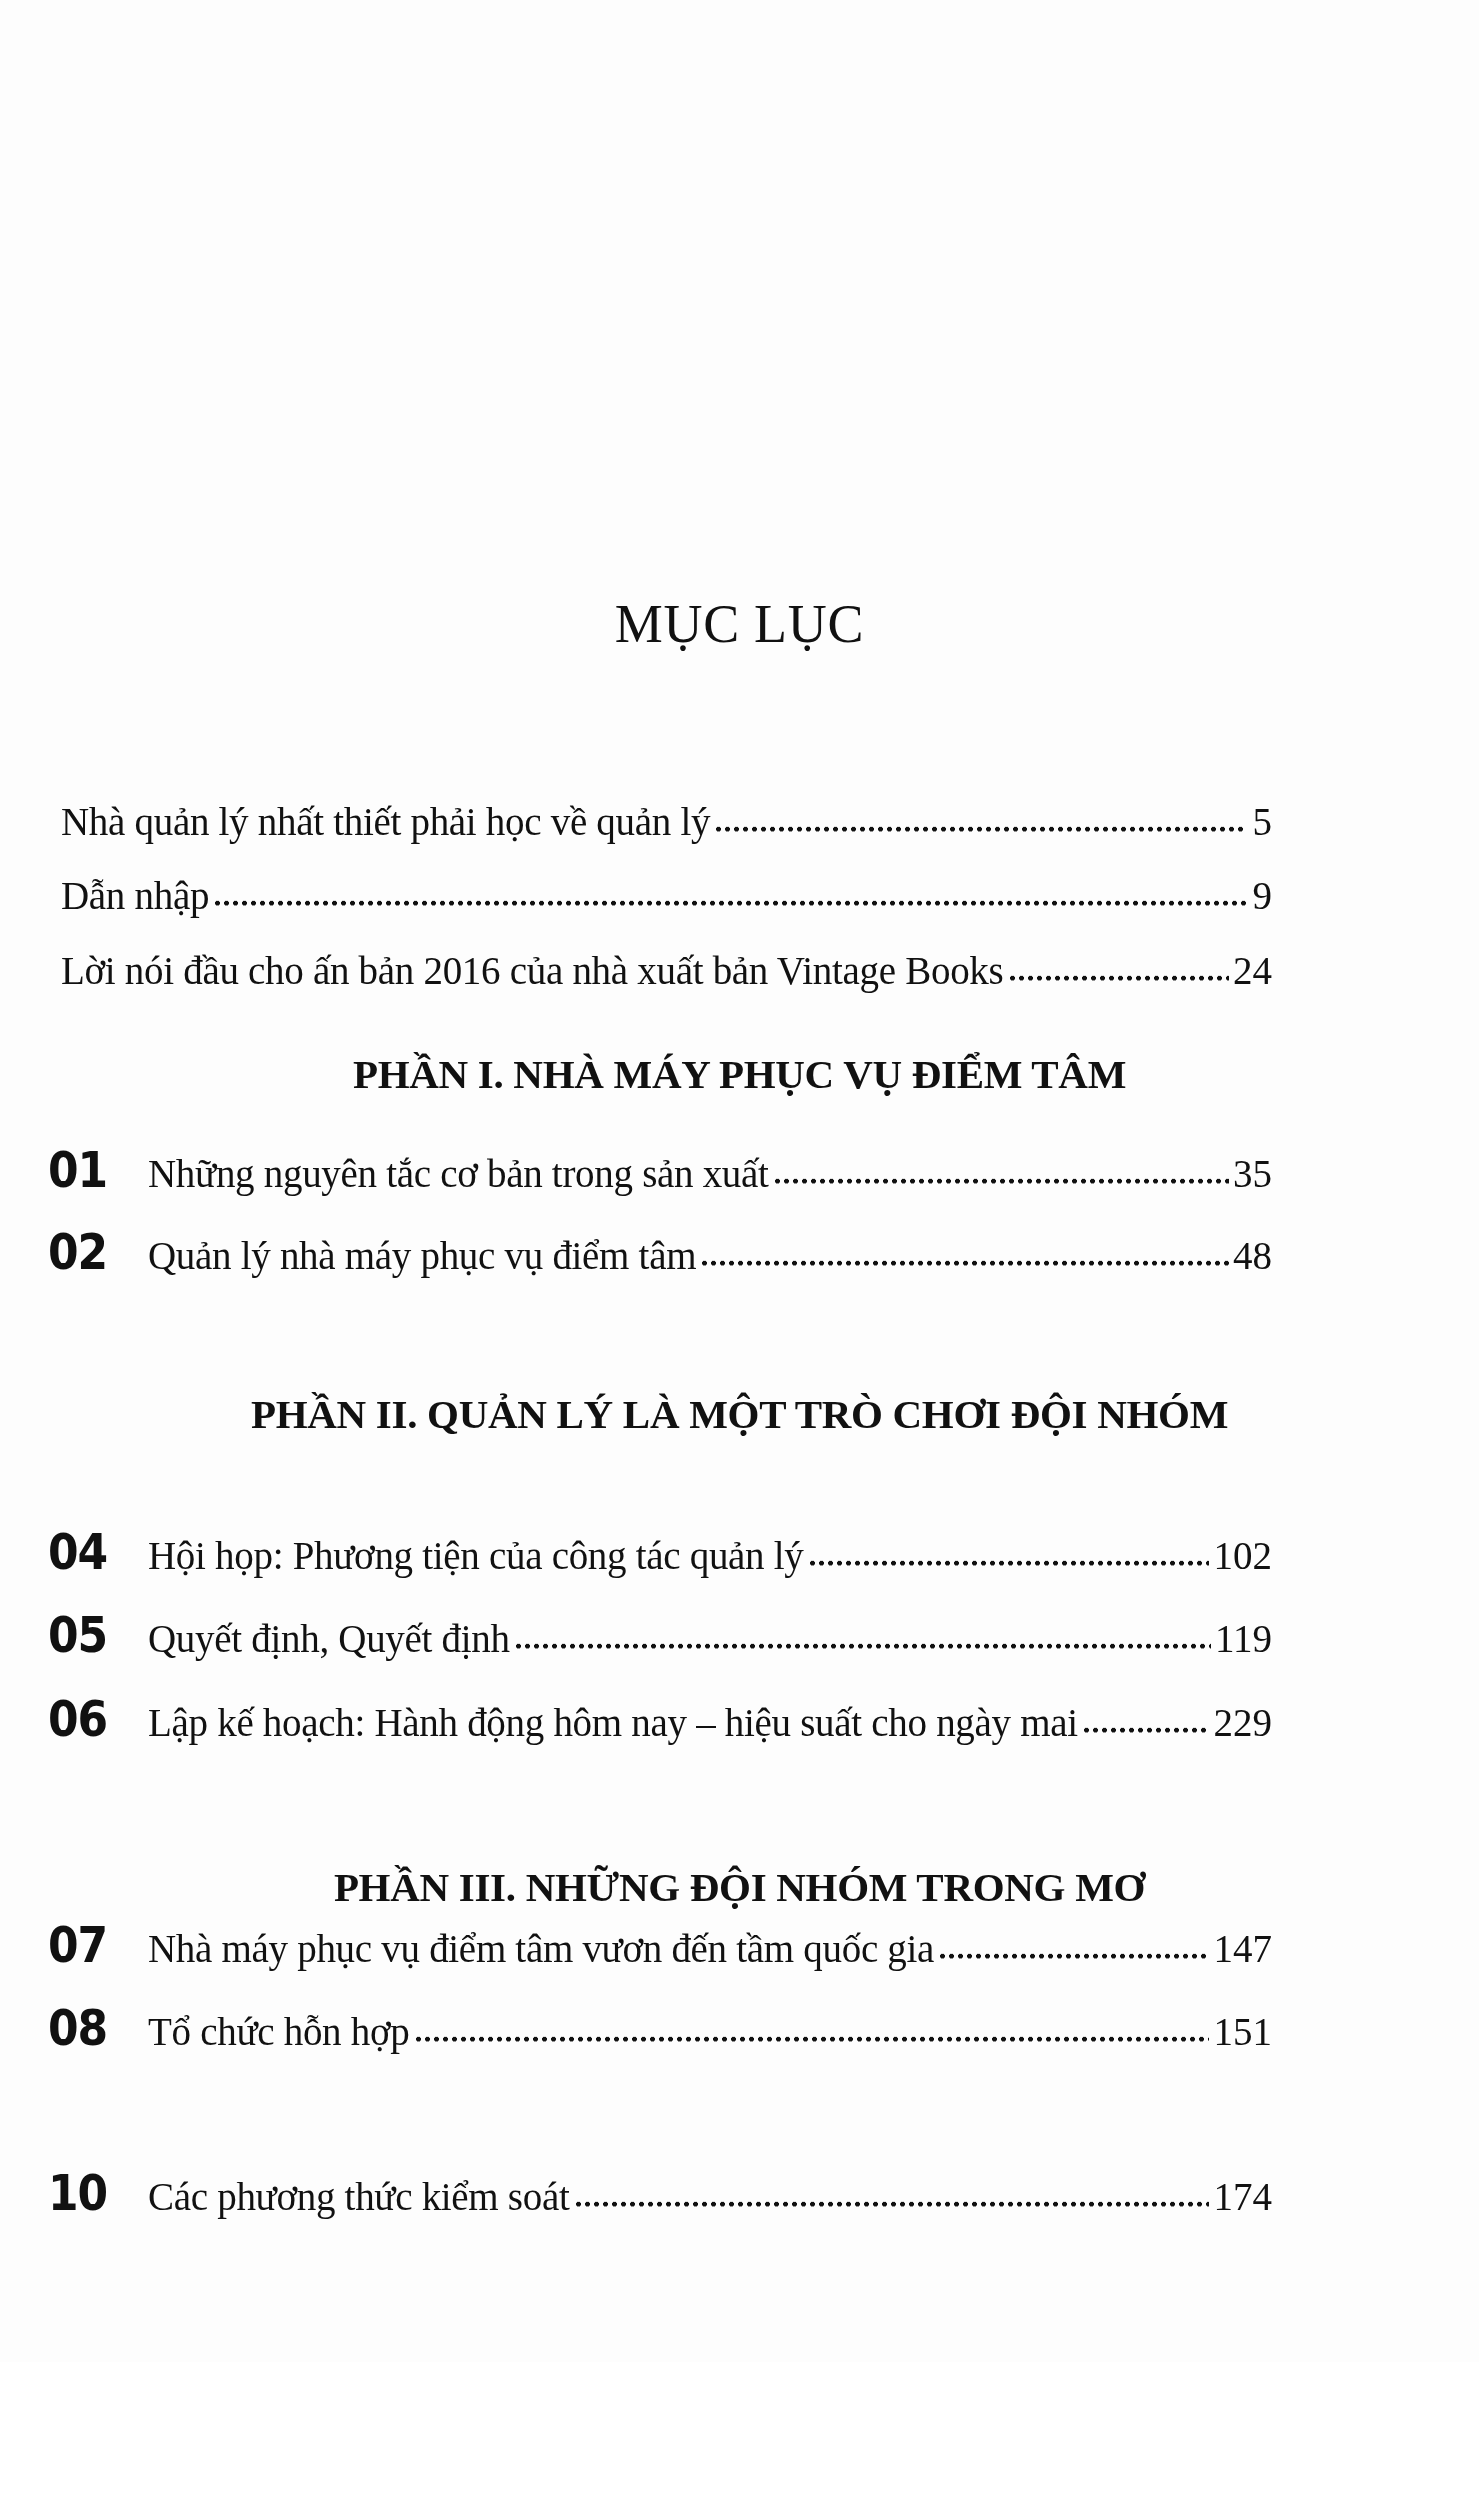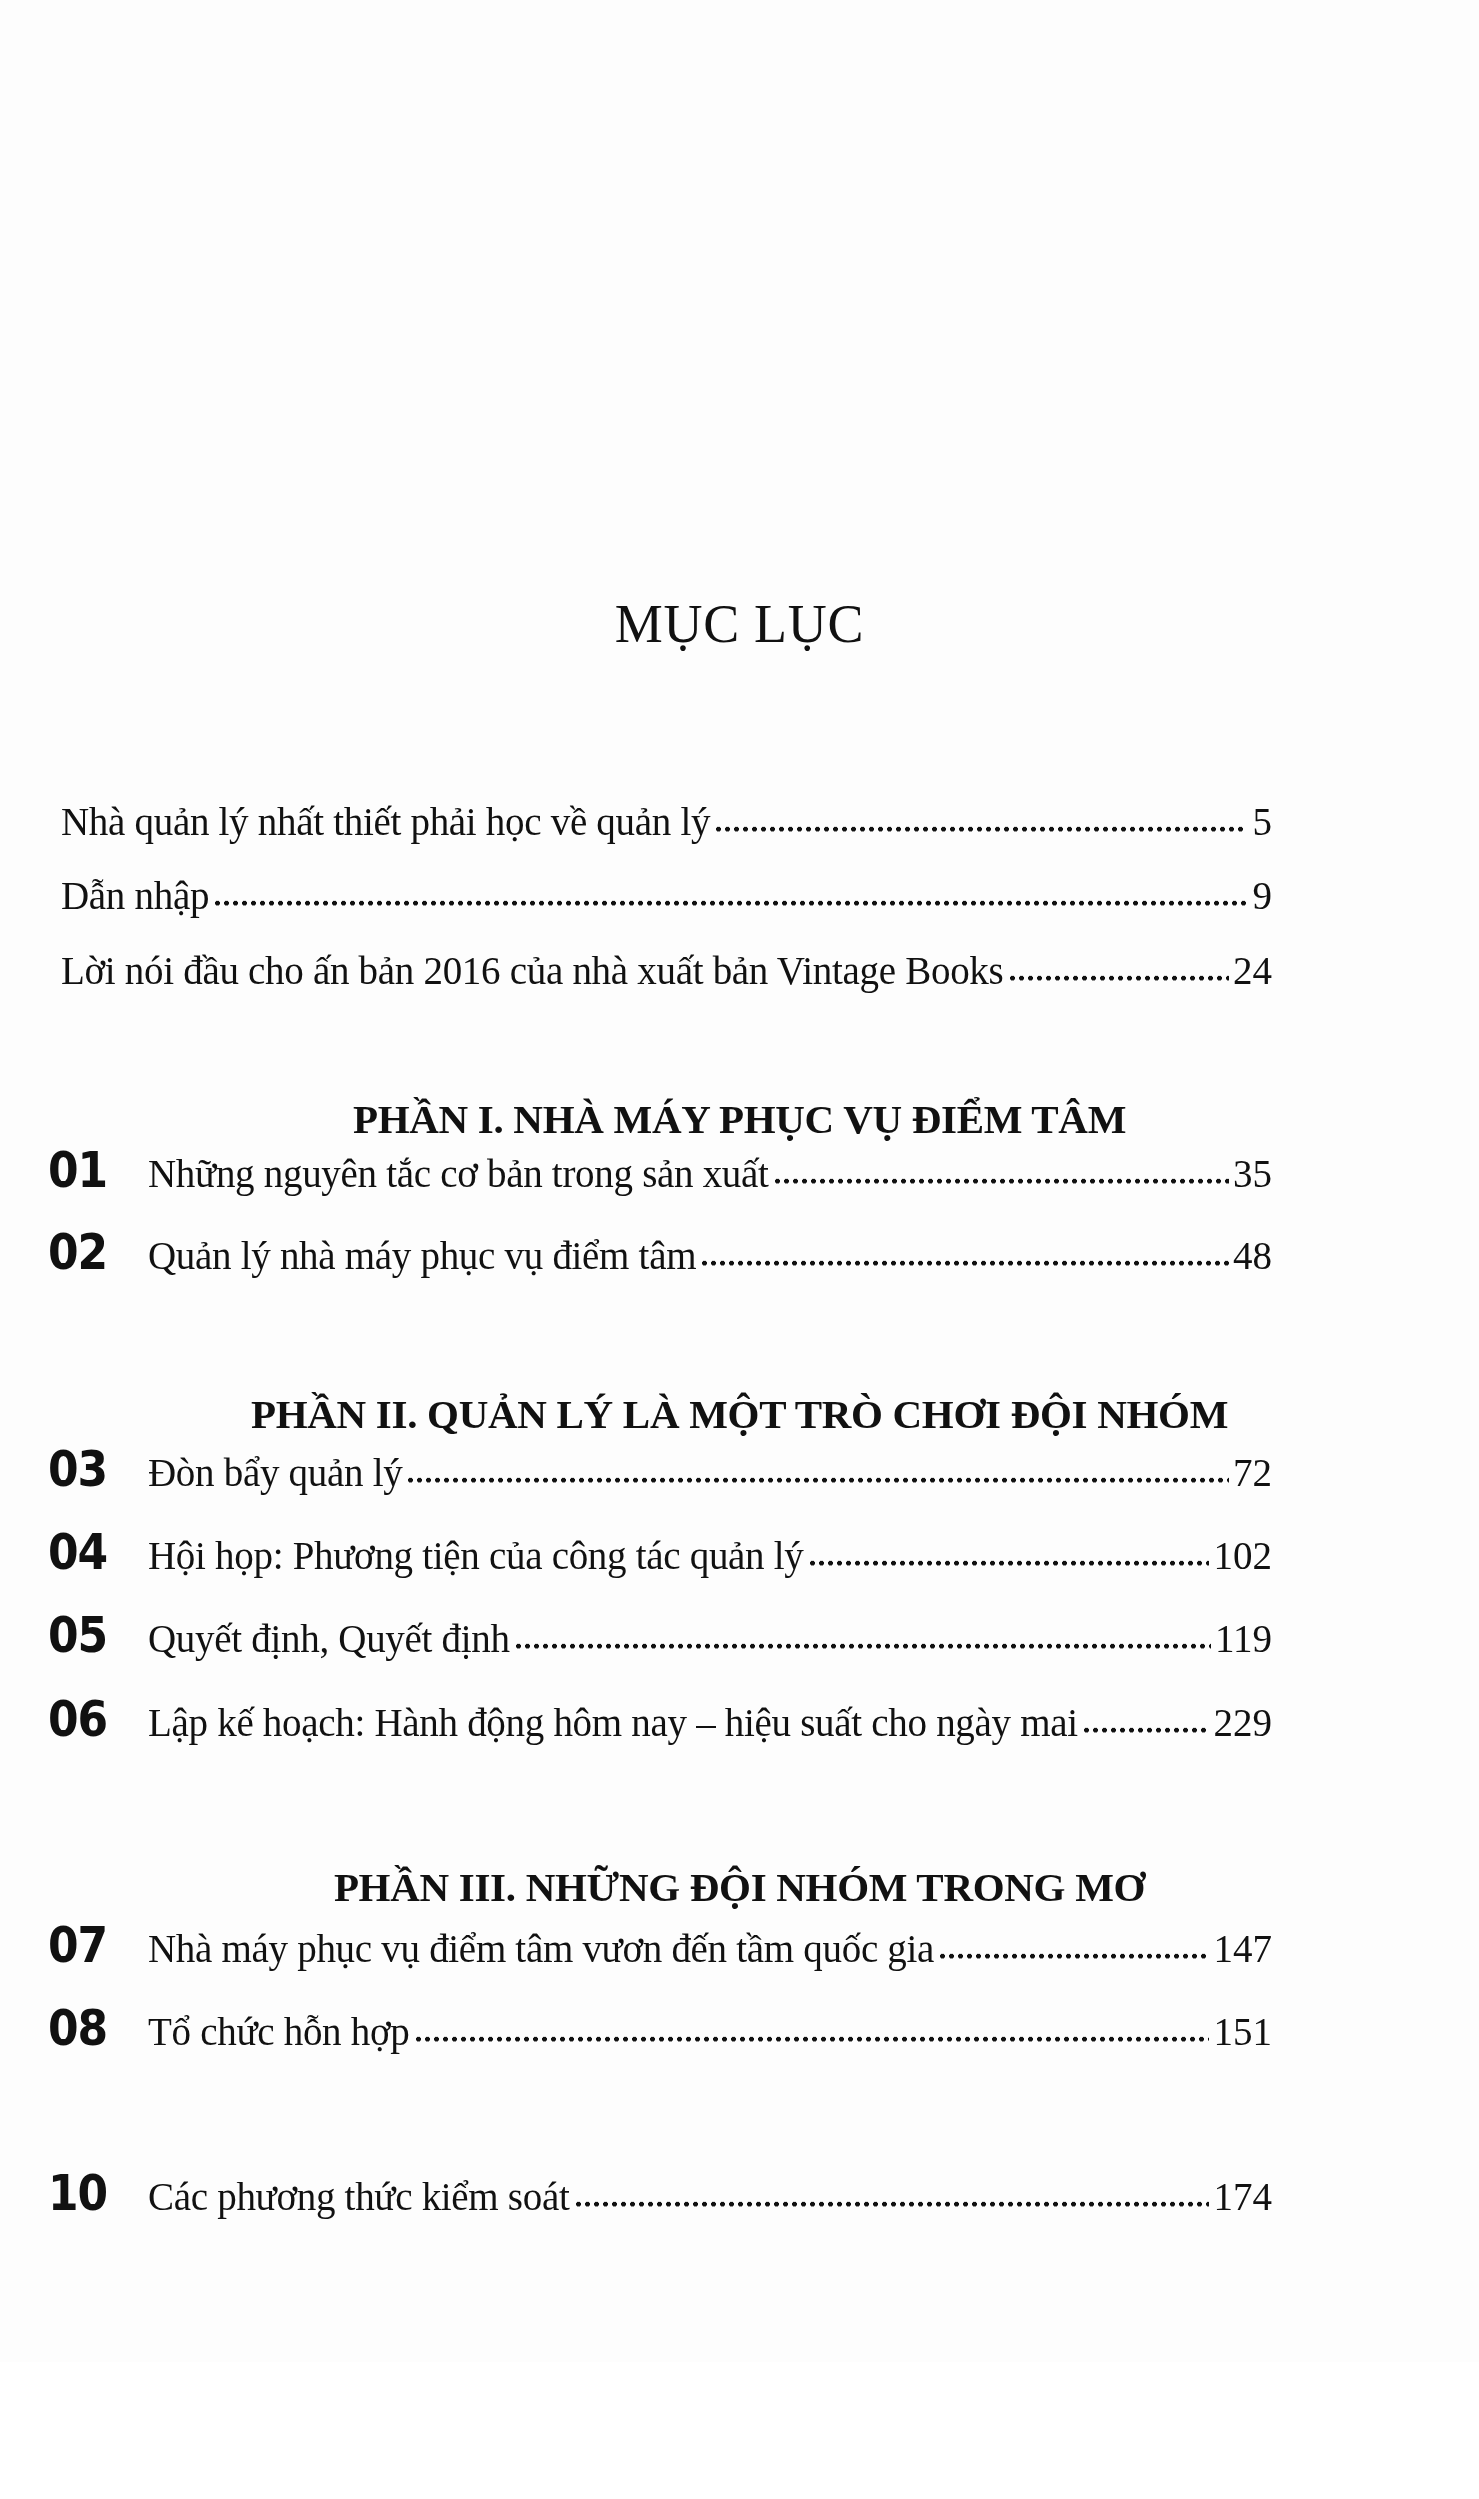--- a/index.html
+++ b/index.html
@@ -103,43 +103,37 @@
     <span class="entry-title">Dẫn nhập</span>
     <span class="leader"></span>
     <span class="page-num">9</span>
   </div>
   <div class="entry" style="top:943px">
     <span class="entry-title">Lời nói đầu cho ấn bản 2016 của nhà xuất bản Vintage Books</span>
     <span class="leader"></span>
     <span class="page-num">24</span>
   </div>
 
-  <h2 class="part-heading" style="top:1065px">PHẦN I. NHÀ MÁY PHỤC VỤ ĐIỂM TÂM</h2>
+  <h2 class="part-heading" style="top:1020px">PHẦN I. NHÀ MÁY PHỤC VỤ ĐIỂM TÂM</h2>
 
   <div class="entry chapter" style="top:1143px">
     <span class="chapter-num">01</span>
     <span class="entry-title">Những nguyên tắc cơ bản trong sản xuất</span>
     <span class="leader"></span>
     <span class="page-num">35</span>
   </div>
   <div class="entry chapter" style="top:1225px">
     <span class="chapter-num">02</span>
     <span class="entry-title">Quản lý nhà máy phục vụ điểm tâm</span>
     <span class="leader"></span>
     <span class="page-num">48</span>
   </div>
 
   <h2 class="part-heading" style="top:1360px">PHẦN II. QUẢN LÝ LÀ MỘT TRÒ CHƠI ĐỘI NHÓM</h2>
 
-  <div class="entry chapter" style="top:1442px">
-    <span class="chapter-num">03</span>
-    <span class="entry-title">Đòn bẩy quản lý</span>
-    <span class="leader"></span>
-    <span class="page-num">72</span>
-  </div>
   <div class="entry chapter" style="top:1525px">
     <span class="chapter-num">04</span>
     <span class="entry-title">Hội họp: Phương tiện của công tác quản lý</span>
     <span class="leader"></span>
     <span class="page-num">102</span>
   </div>
   <div class="entry chapter" style="top:1608px">
     <span class="chapter-num">05</span>
     <span class="entry-title">Quyết định, Quyết định</span>
     <span class="leader"></span>

